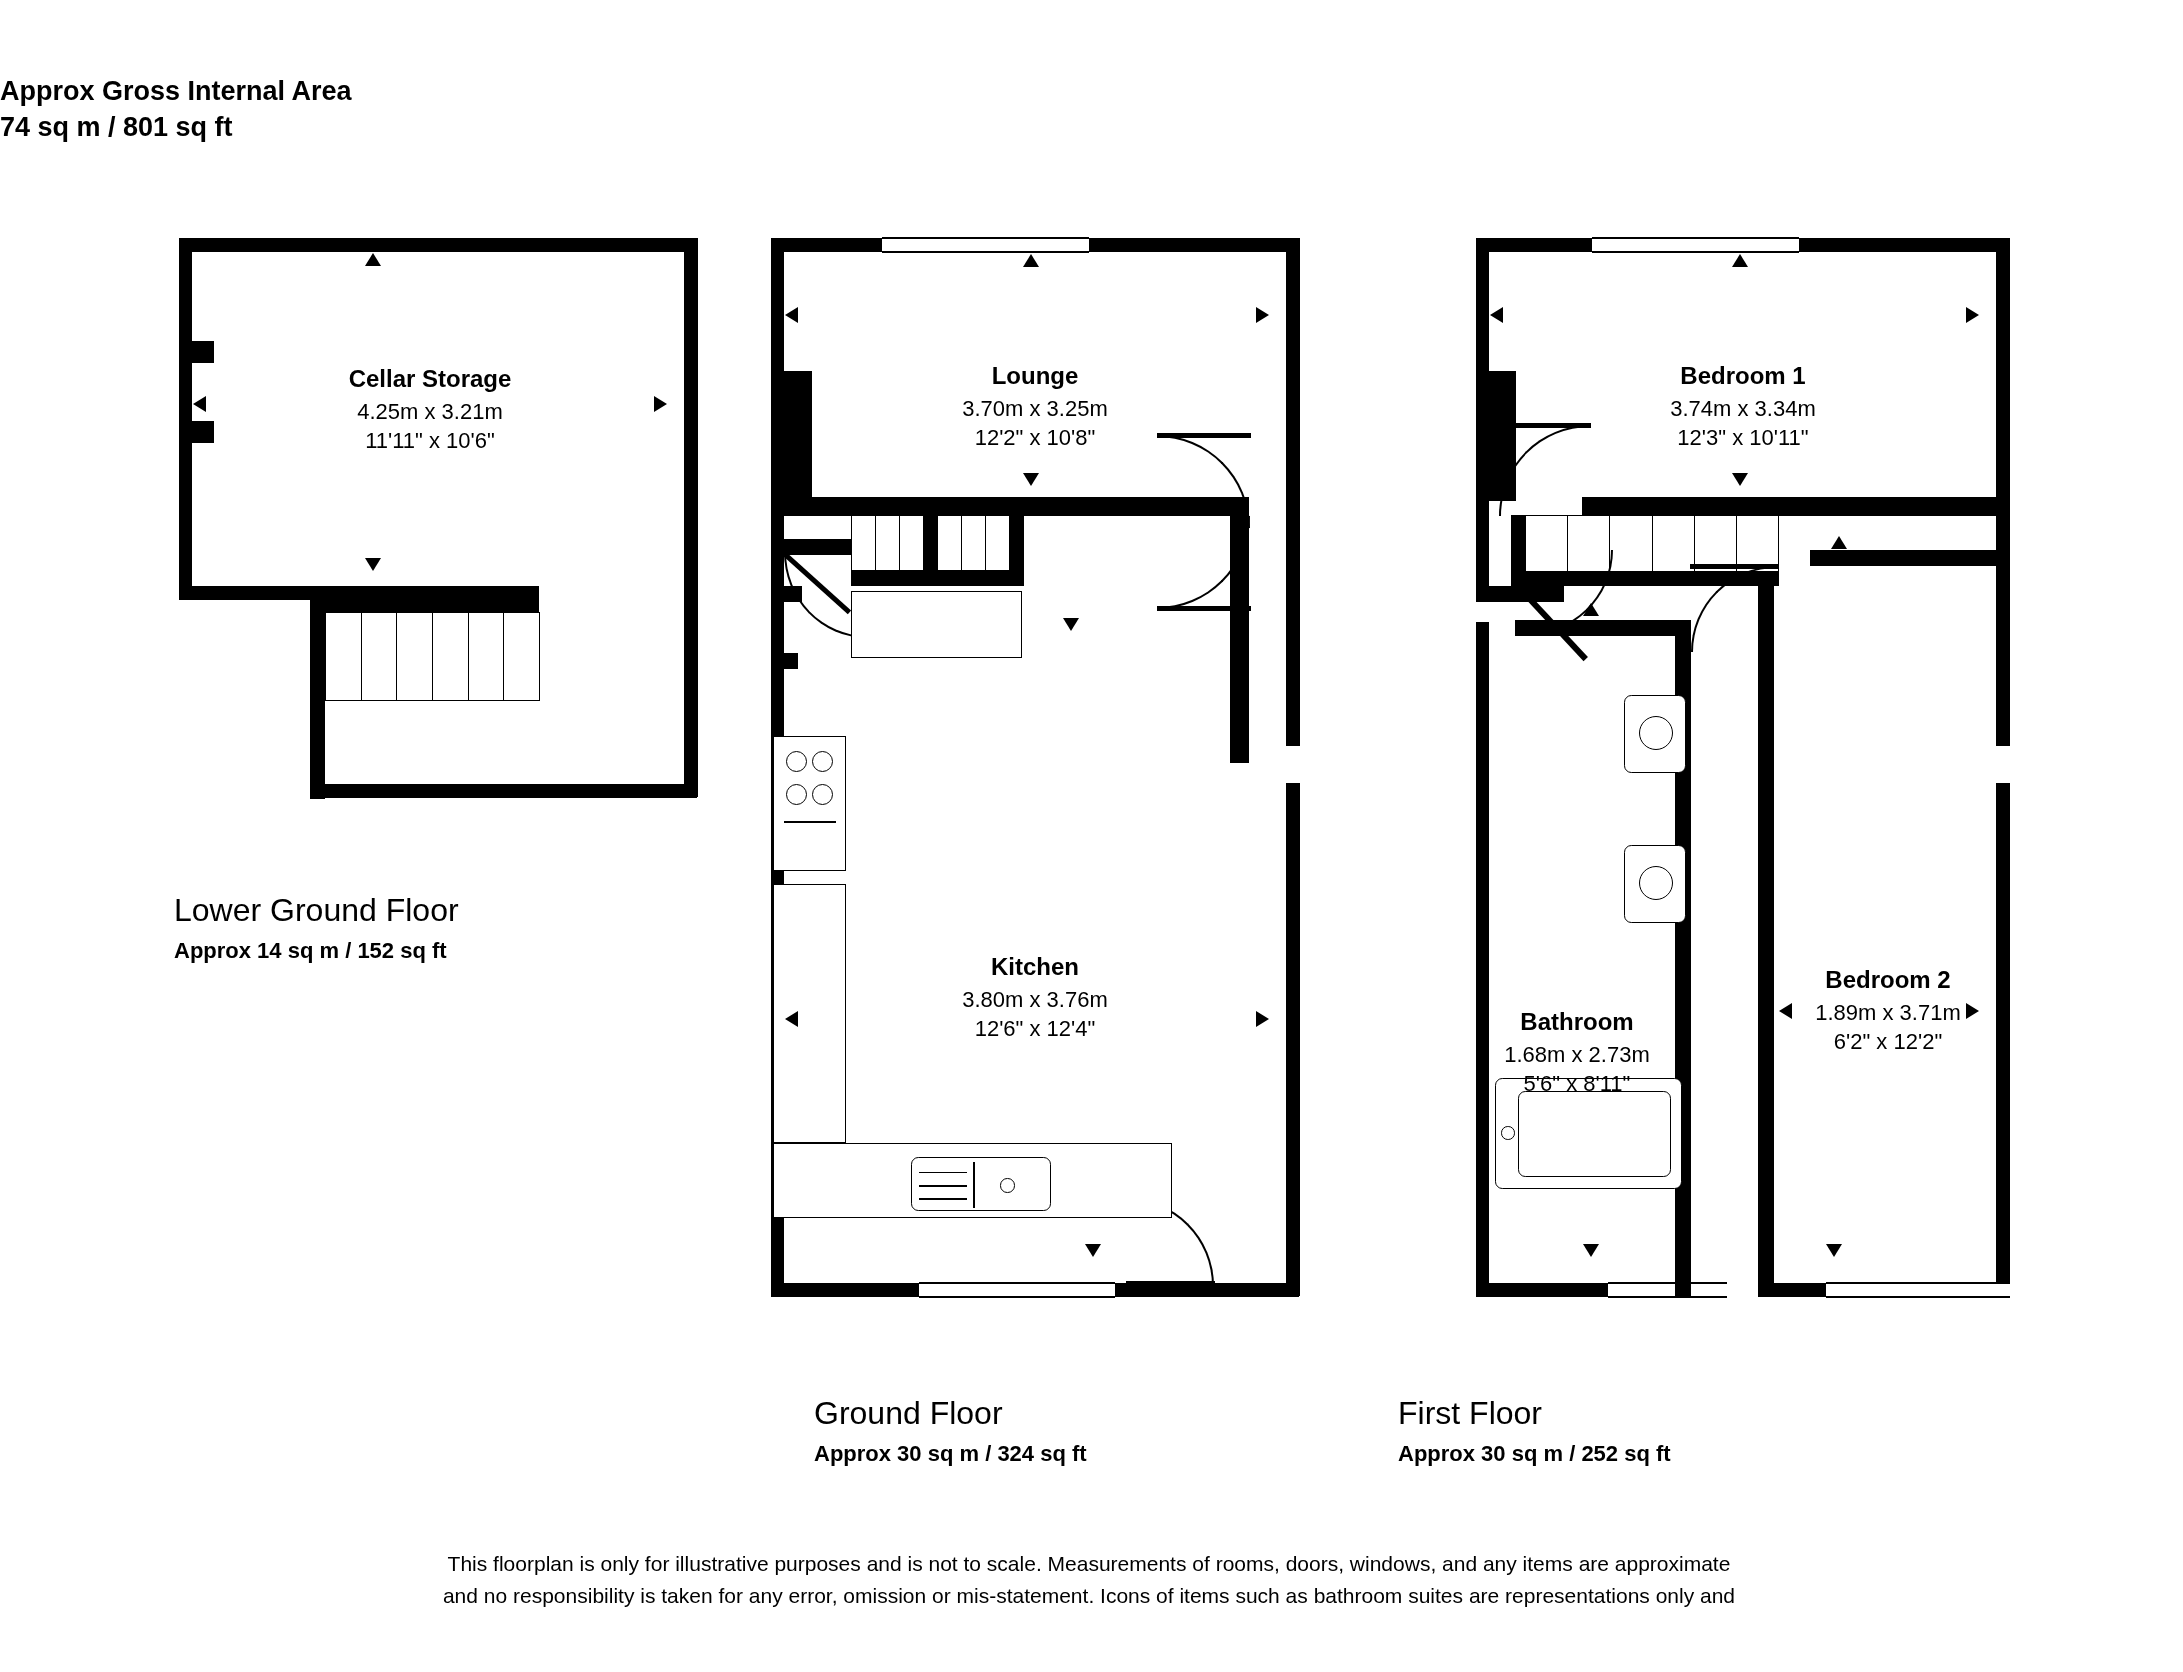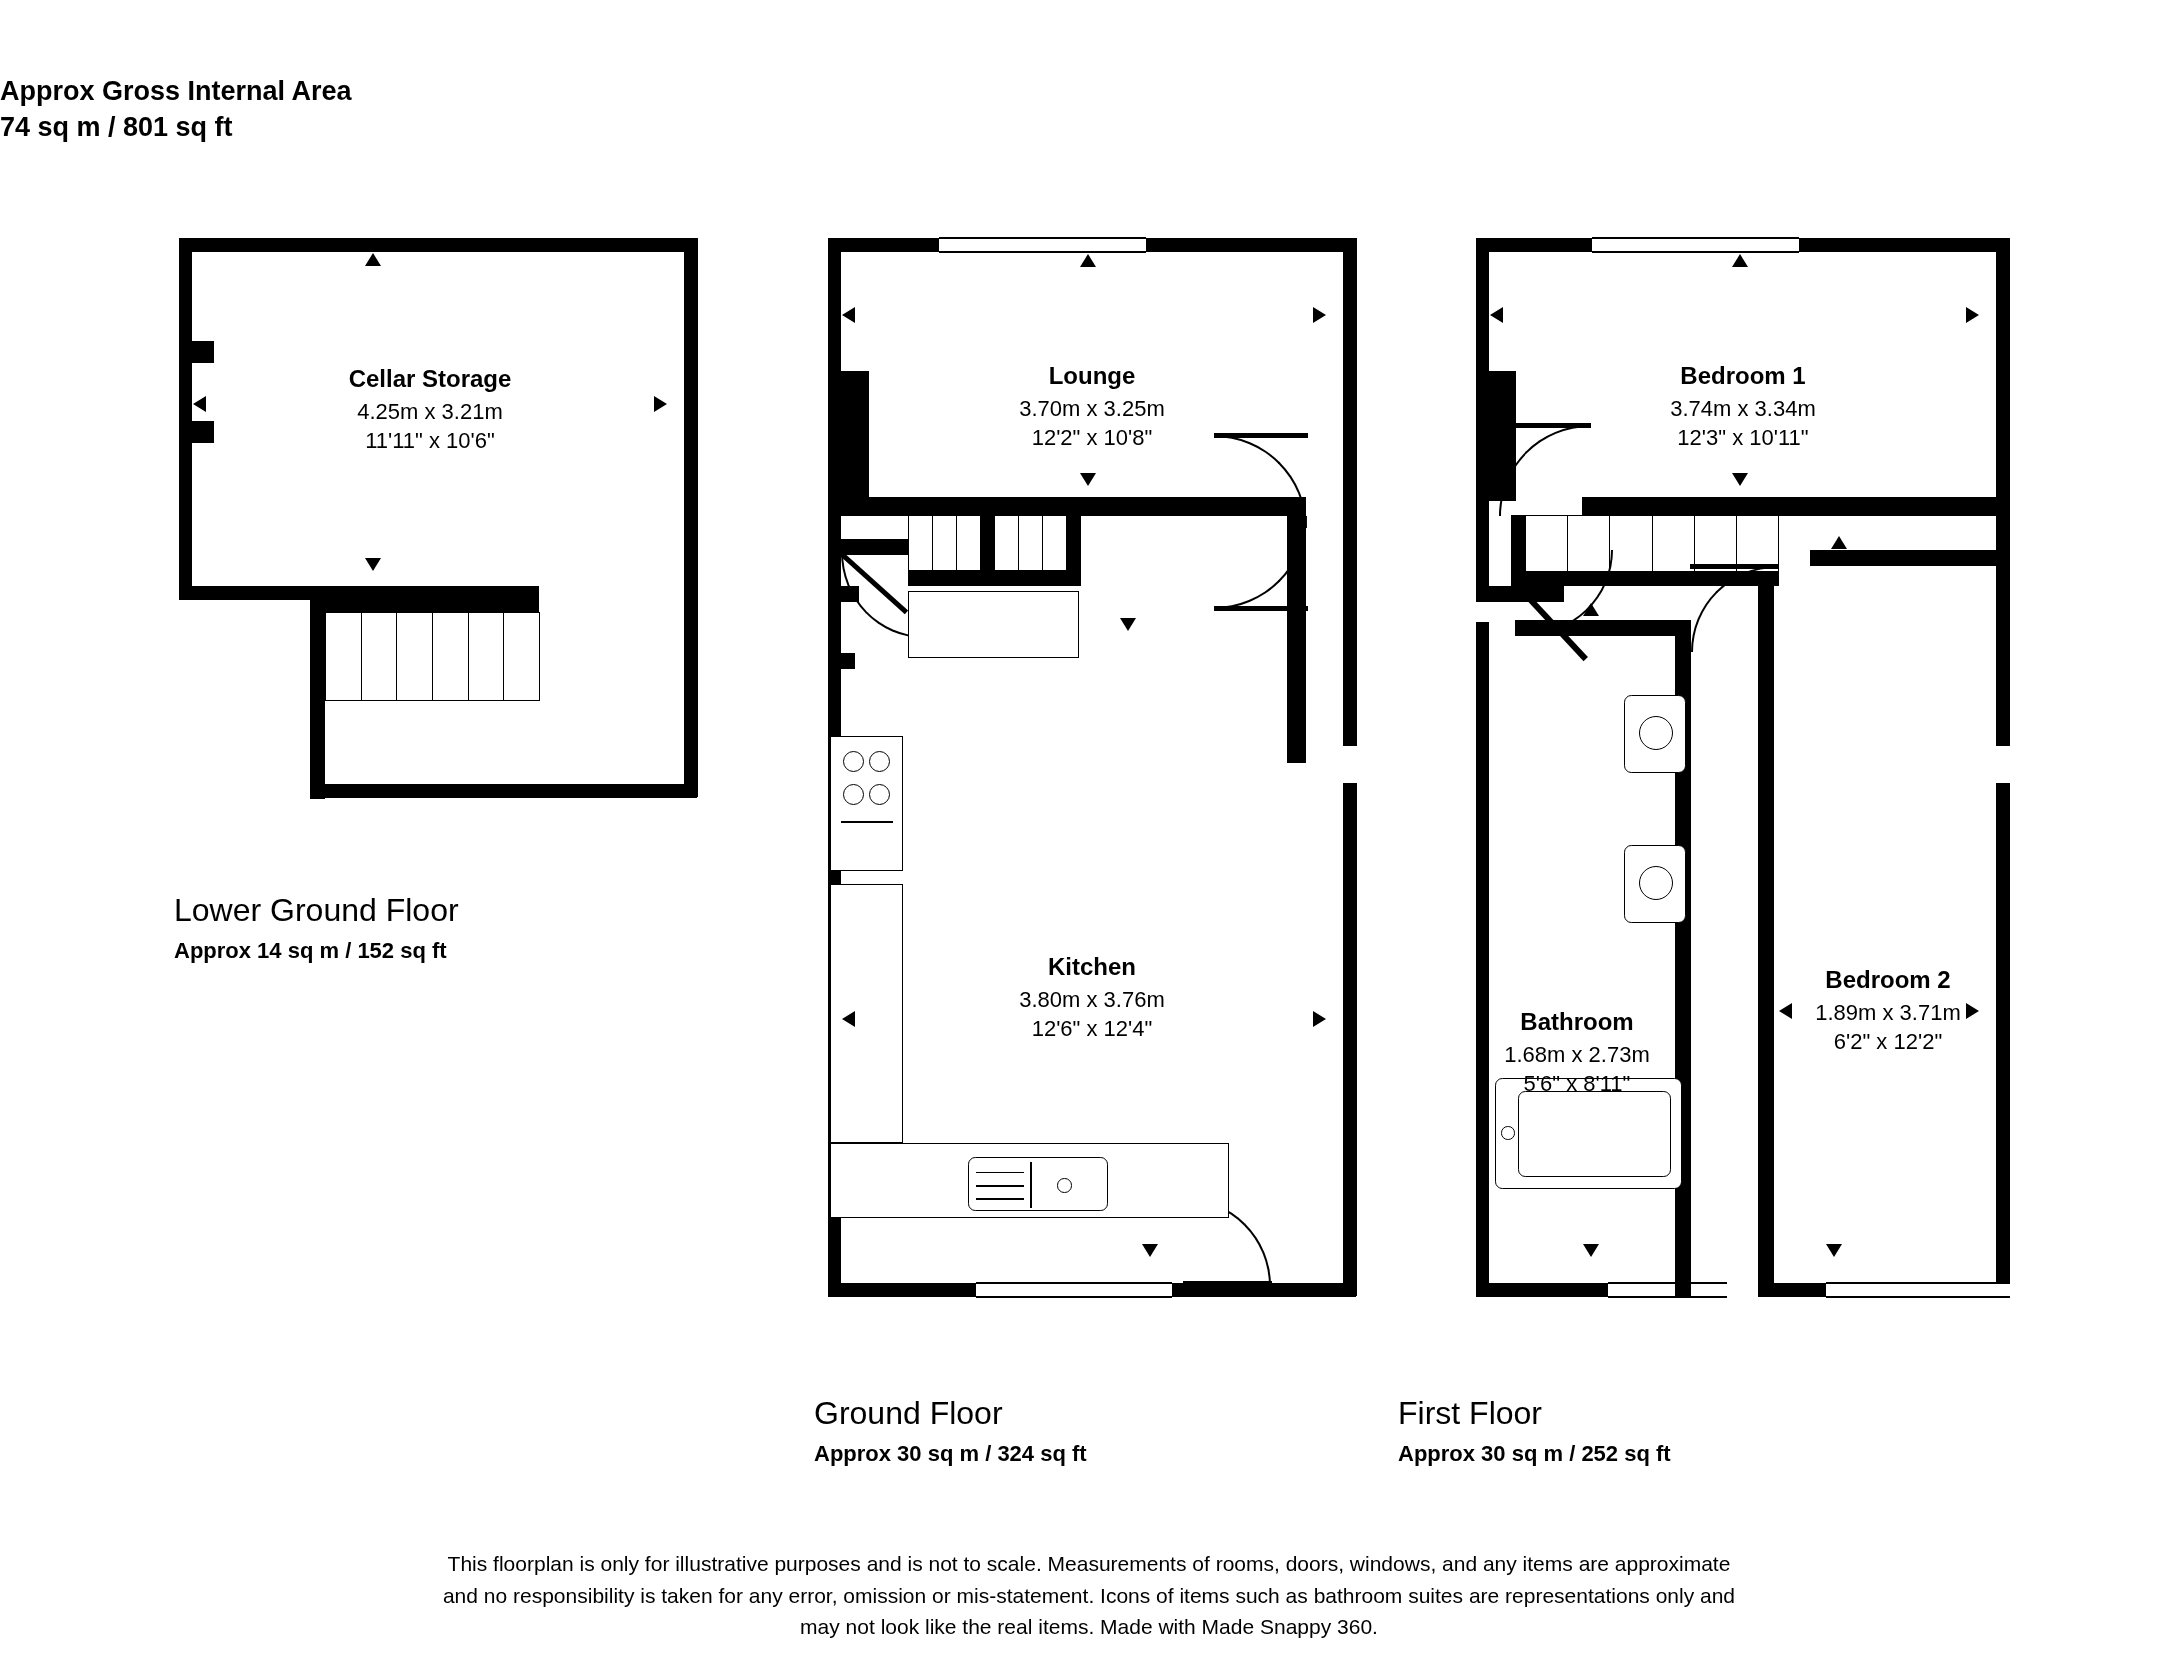--- a/index.html
+++ b/index.html
@@ -176,21 +176,21 @@
     <span class="dim">4.25m x 3.21m</span>
     <span class="dim">11'11" x 10'6"</span>
   </div>
 </div>
 
 <div class="floor-caption" style="left:174px; top:892px;">
   <span class="title">Lower Ground Floor</span>
   <span class="area">Approx 14 sq m / 152 sq ft</span>
 </div>
 
-<div class="plan" id="plan-ground" style="left:820px; top:228px; width:570px; height:1105px;">
+<div class="plan" id="plan-ground" style="left:763px; top:228px; width:570px; height:1105px;">
 
   <div class="wall" style="left:7.8px; top:10.4px; width:529px; height:13.5px;"></div>
   <div class="wall" style="left:7.8px; top:10.4px; width:13.5px; height:1058px;"></div>
   <div class="wall" style="left:523px; top:10.4px; width:13.5px; height:508px;"></div>
   <div class="wall" style="left:523px; top:555px; width:13.5px; height:513px;"></div>
   <div class="wall" style="left:7.8px; top:1055px; width:156px; height:13.5px;"></div>
   <div class="wall" style="left:348px; top:1055px; width:188px; height:13.5px;"></div>
 
   <div class="window" style="left:119px; top:9.3px; width:207px; height:15.6px;"></div>
 
@@ -362,15 +362,14 @@
 </div>
 
 <div class="floor-caption" style="left:1398px; top:1395px;">
   <span class="title">First Floor</span>
   <span class="area">Approx 30 sq m / 252 sq ft</span>
 </div>
 
 <div id="disclaimer" class="abs">
   <span>This floorplan is only for illustrative purposes and is not to scale. Measurements of rooms, doors, windows, and any items are approximate</span>
   <span>and no responsibility is taken for any error, omission or mis-statement. Icons of items such as bathroom suites are representations only and</span>
-  <span>may not look like the real items. Made with Made Snappy 360.</span>
 </div>
 
 
 </body></html>

